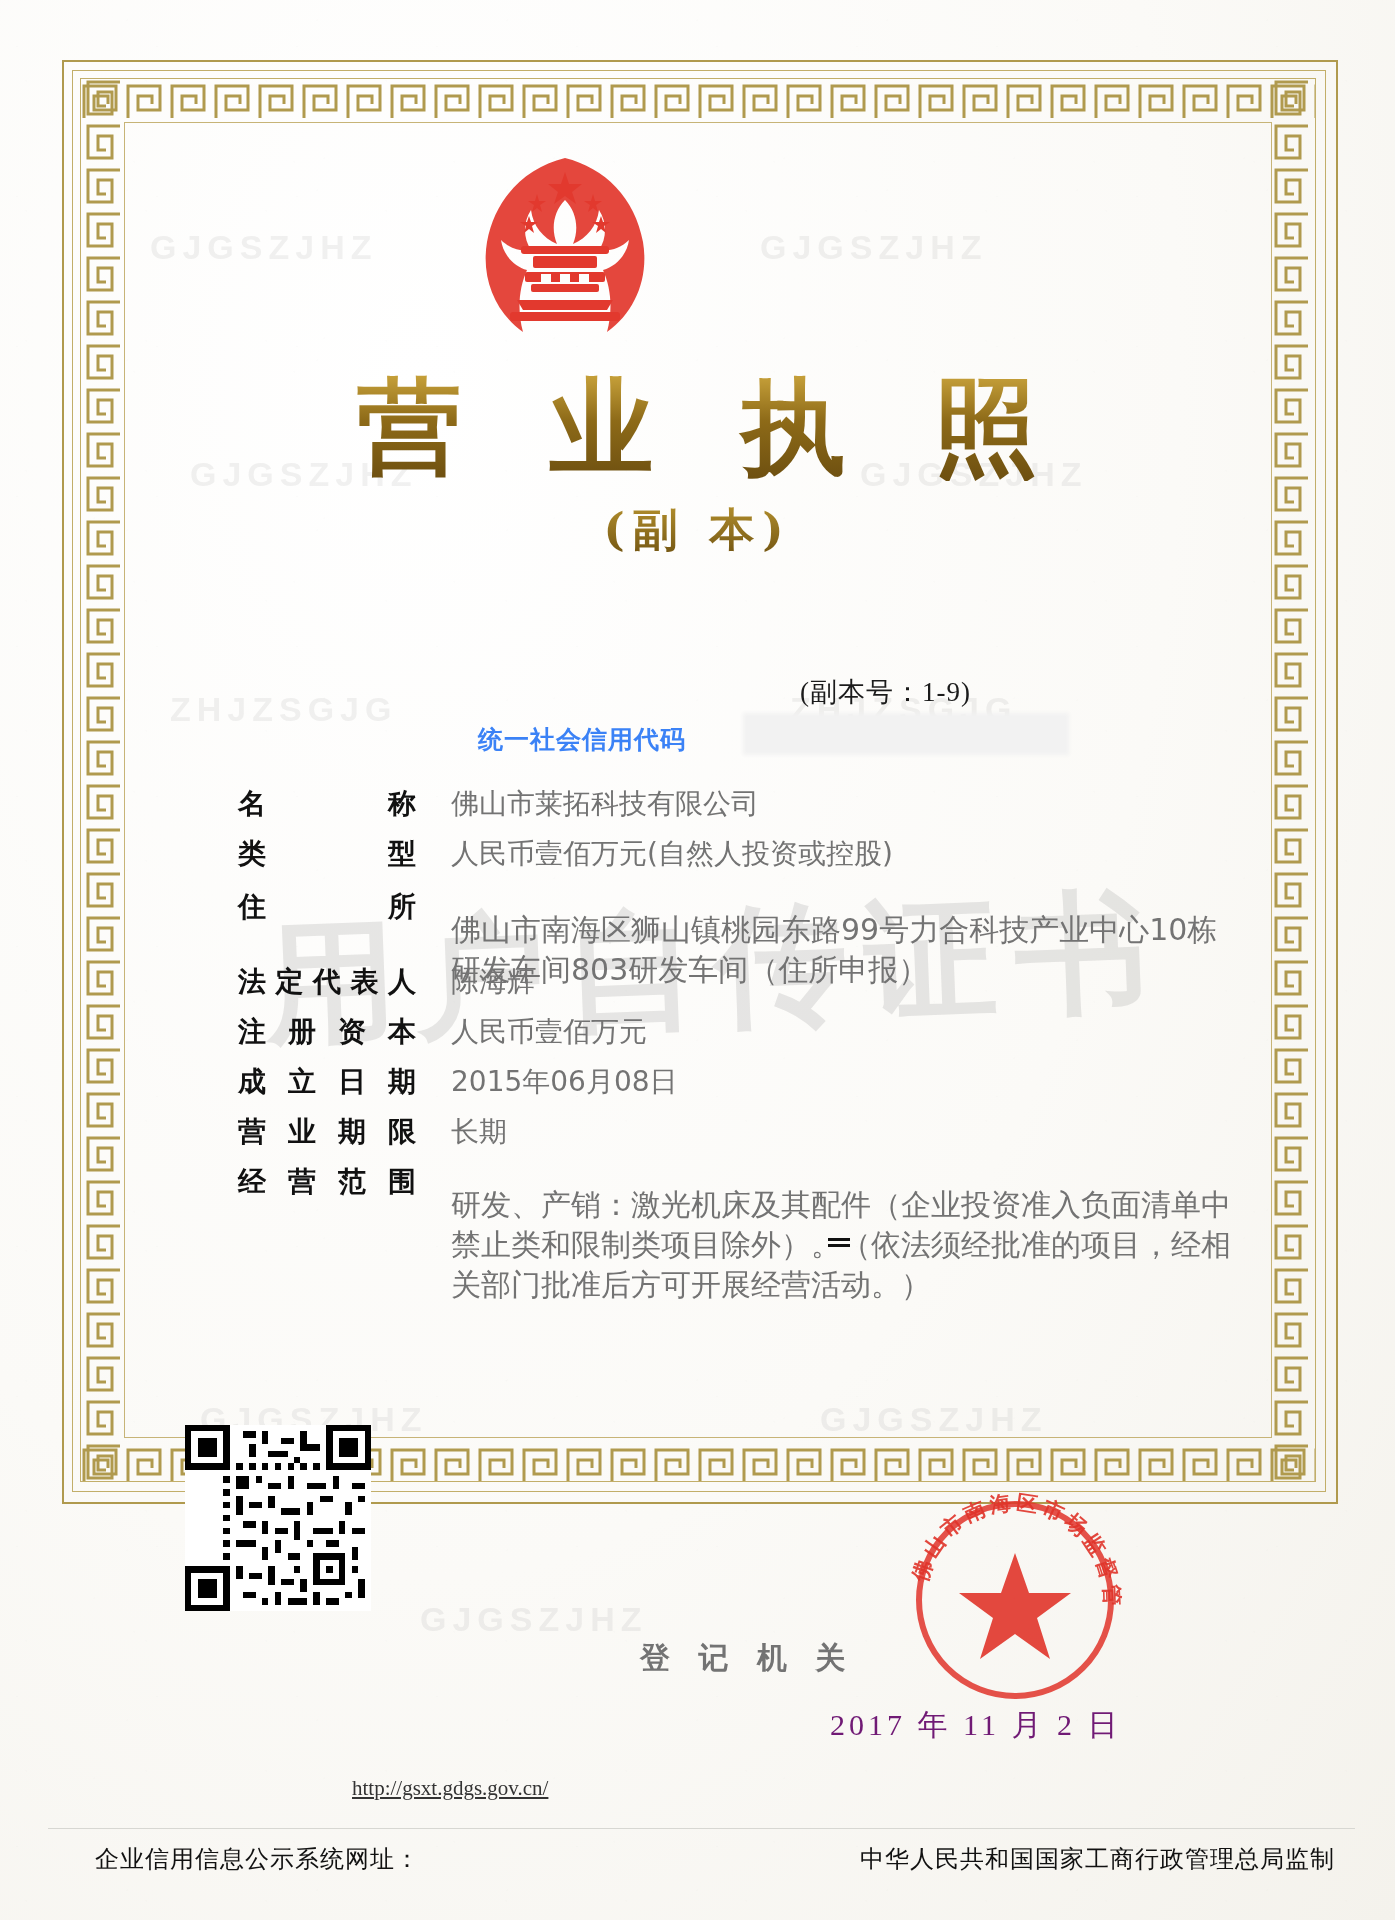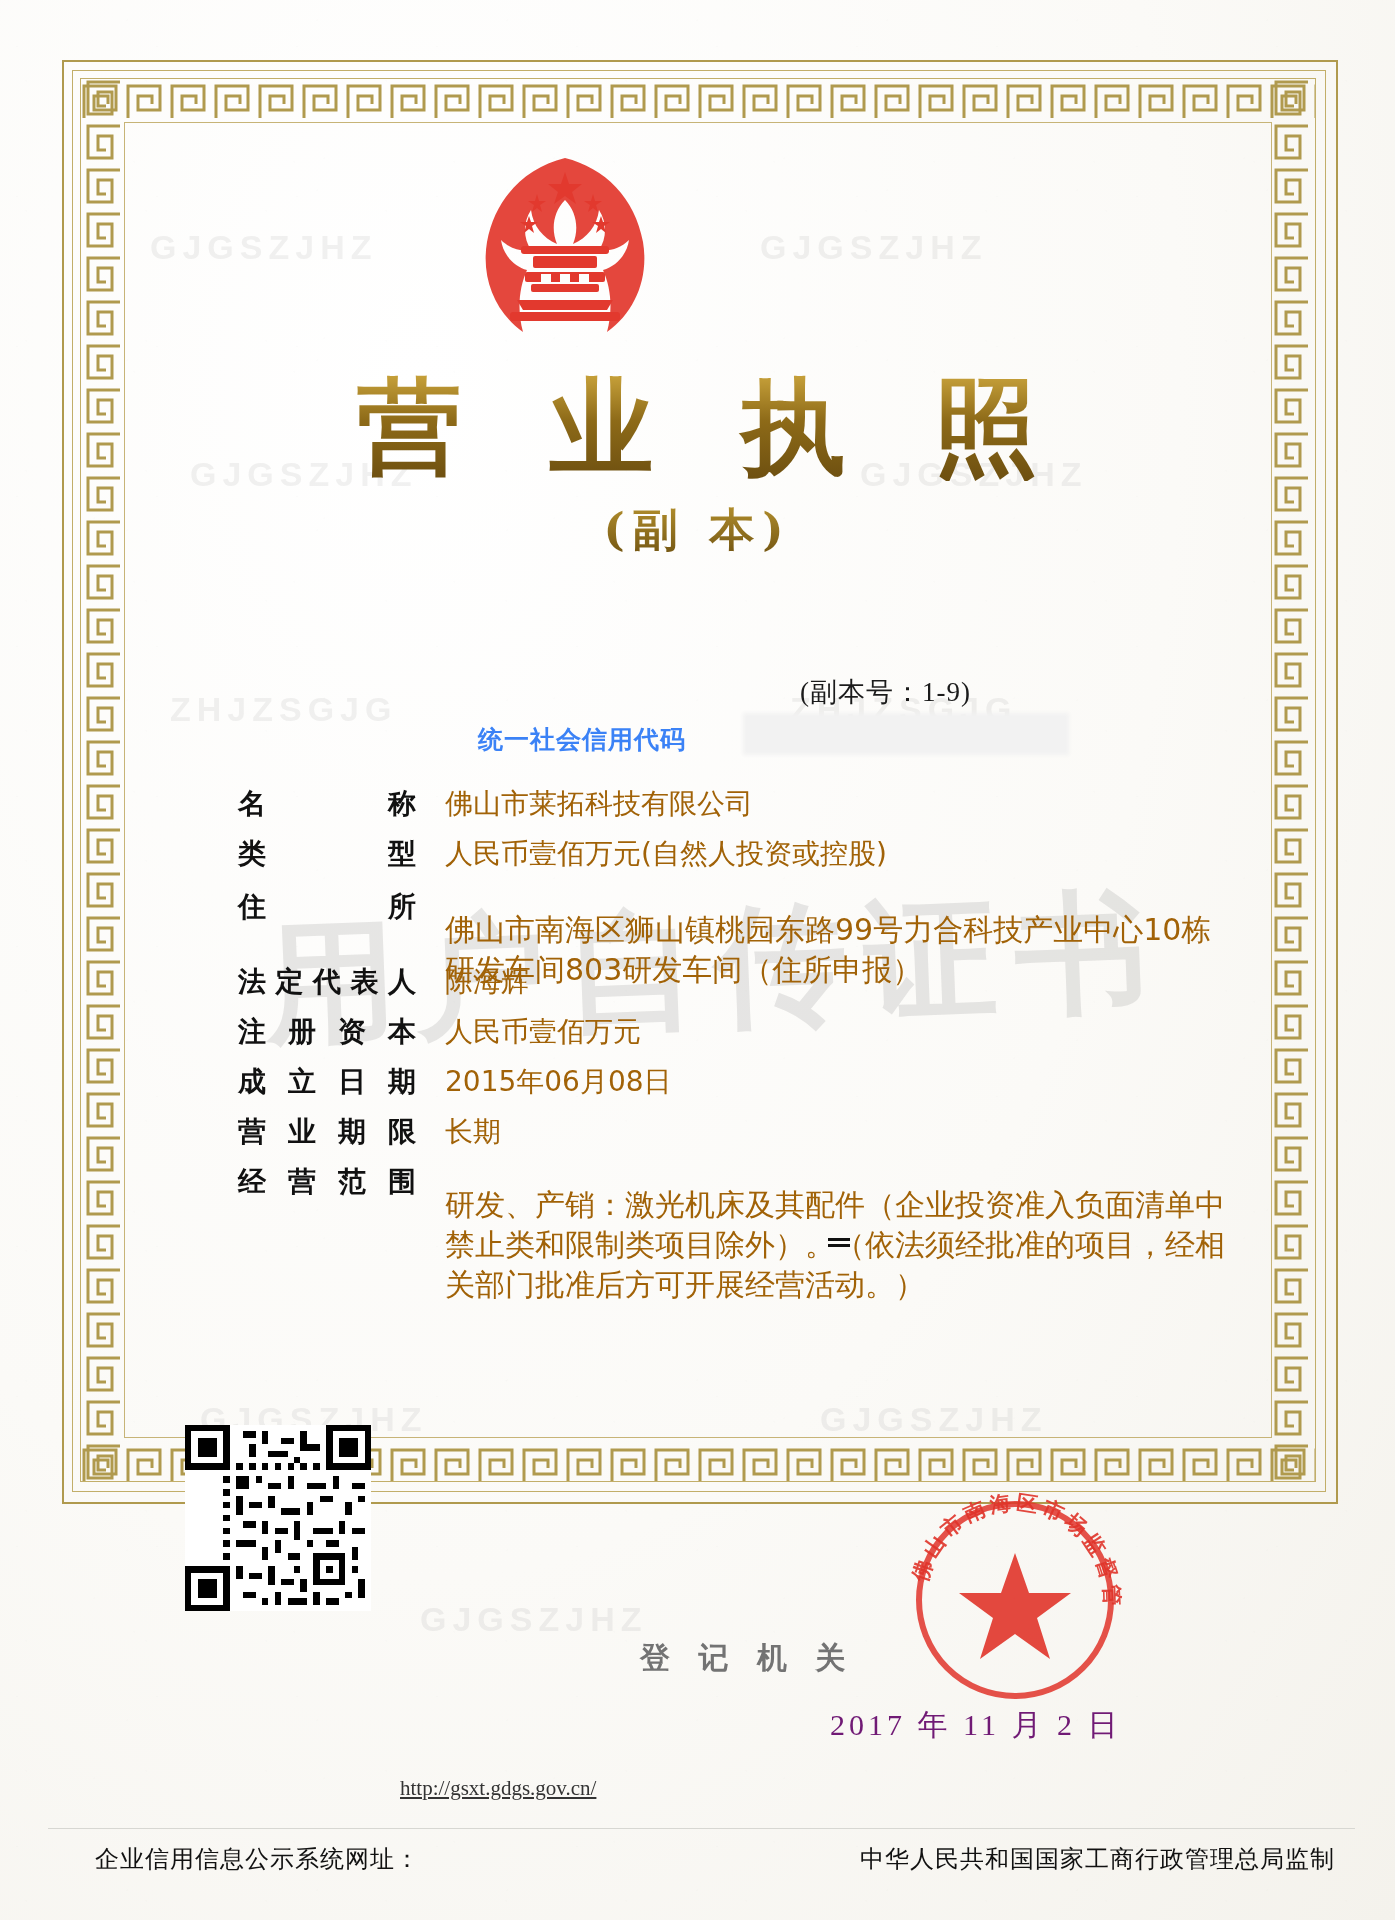--- a/index.html
+++ b/index.html
@@ -151,24 +151,24 @@
     font-size: 28px;
     font-weight: 700;
     color: #111;
     font-family: "DejaVu Sans", sans-serif;
     display: flex;
     justify-content: space-between;
   }
   .row .lbl span { display: inline-block; }
   .row .val {
     position: absolute;
-    left: 207px; top: 0;
+    left: 213px; top: 0;
     width: 790px;
     font-size: 28px;
-    color: #a16207;
+    color: #737373;
     font-family: "DejaVu Sans", sans-serif;
     line-height: 1.34;
   }
   .row .val.small { font-size: 30px; margin-top: 22px; }
 
   #r-name   { top: 785px; }
   #r-type   { top: 835px; }
   #r-addr   { top: 888px; }
   #r-legal  { top: 963px; }
   #r-cap    { top: 1013px; }
@@ -232,21 +232,20 @@
     letter-spacing: 4px;
     font-family: "Liberation Serif", serif;
   }
   #site-url {
     position: absolute;
     left: 352px; top: 1776px;
     font-size: 21px;
     color: #333;
     font-family: "Liberation Serif", serif;
     text-decoration: underline;
-    margin-left: 48px;
   }
 
   
   #footer-left {
     position: absolute;
     left: 95px; top: 1843px;
     font-size: 24px;
     color: #111;
     letter-spacing: 1px;
     font-family: "DejaVu Sans", sans-serif;

